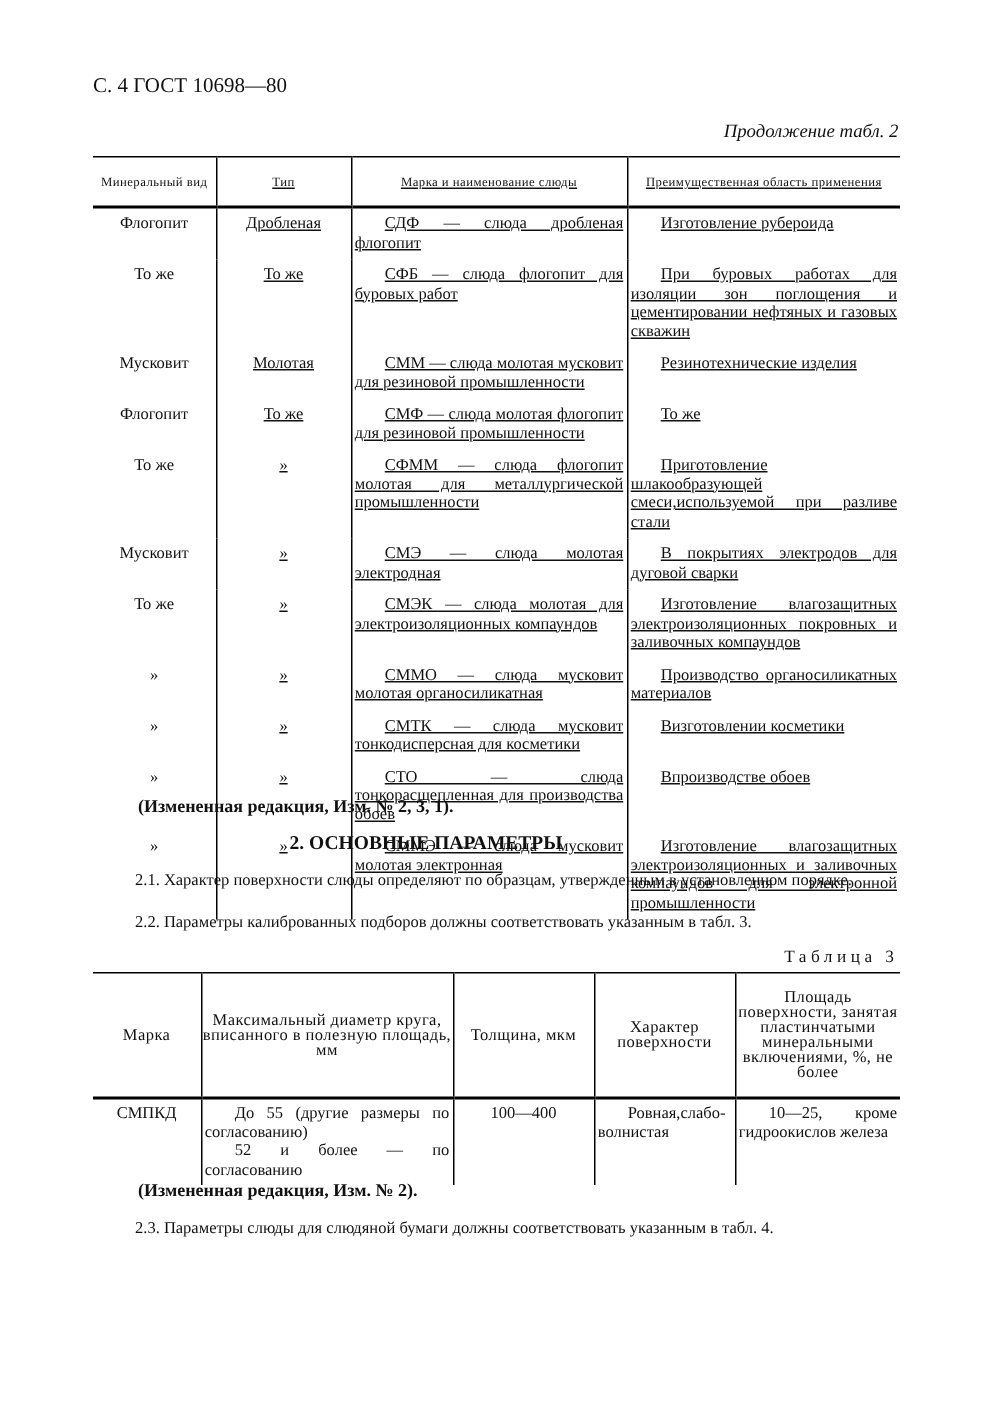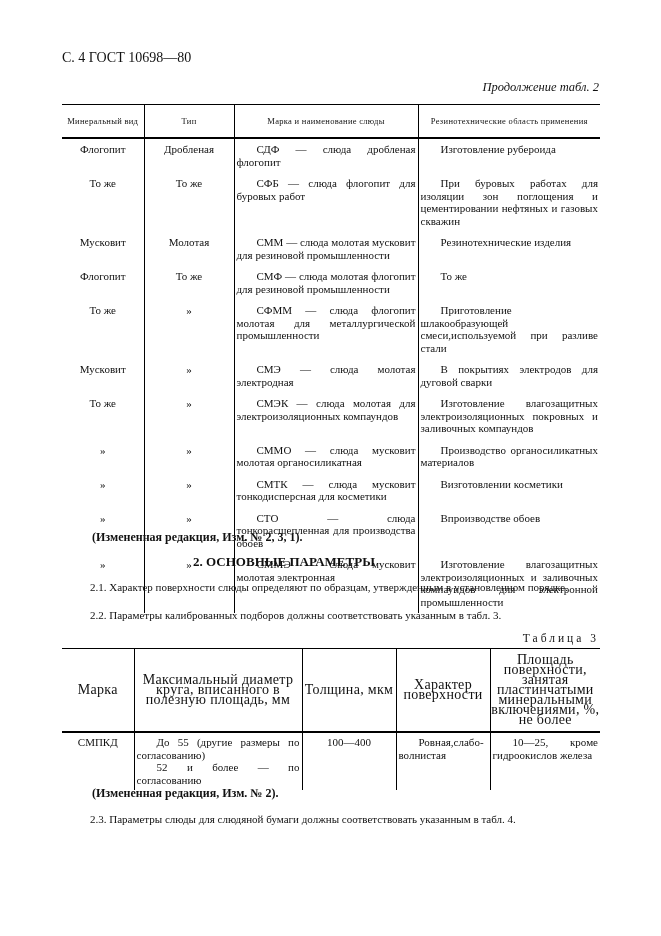--- a/index.html
+++ b/index.html
@@ -6,36 +6,36 @@
   body { width: 661px; height: 936px; position: relative; overflow: hidden;
          font-family: "Liberation Serif", "DejaVu Serif", serif; color: #111; }
   .abs { position: absolute; }
   .page-header { left: 62px; top: 50px; font-weight: normal; font-size: 14px; }
   .cont-label { right: 62px; top: 80px; font-style: italic; font-size: 12.5px; margin-left: 36px; }
 
   table { border-collapse: collapse; font-size: 11px; line-height: 12.5px; }
   .t2 { left: 62px; top: 104px; width: 538px; }
   .t2 th { font-weight: normal; font-size: 8.5px; letter-spacing: 0.3px; line-height: 10px;
            border-top: 1.5px solid #000; border-bottom: 2.5px solid #000; padding: 6px 4px; height: 20px; vertical-align: middle; }
-  .t2 th + th, .t2 td + td { border-left: 1.5px solid #000; }
+  .t2 th + th, .t2 td + td { border-left: 1.5px solid #000; text-decoration: underline; }
   .t2 td { vertical-align: top; padding: 4px 2px 5px 2px; }
   .t2 td.c { text-align: center; }
   .t2 td.j { text-align: justify; }
   .t2 .ind { text-indent: 20px; display: block; }
 
   .note { font-weight: bold; font-size: 12px; }
   .note1 { left: 92px; top: 530px; }
   .sec-title { left: 0; width: 568px; top: 554px; text-align: center; font-weight: bold; font-size: 13px; }
   .para { left: 62px; width: 538px; font-size: 11px; line-height: 14px; text-align: justify; }
   .p21 { top: 580px; }
   .p22 { top: 608px; }
   .tab3-label { right: 62px; top: 632px; font-size: 11.5px; letter-spacing: 3px; }
 
   .t3 { left: 62px; top: 648px; width: 538px; }
-  .t3 th { font-weight: normal; font-size: 14px; line-height: 10px; letter-spacing: 0.3px;
+  .t3 th { font-weight: normal; font-size: 11px; line-height: 10px; letter-spacing: 0.3px;
            border-top: 1.5px solid #000; border-bottom: 2.5px solid #000; padding: 5px 0; vertical-align: middle; text-align: center; }
   .t3 th + th, .t3 td + td { border-left: 1.5px solid #000; }
   .t3 td { vertical-align: top; padding: 3px 2px 4px 2px; }
   .t3 td.c { text-align: center; }
   .t3 td.j { text-align: justify; }
 
   .note2 { left: 92px; top: 786px; }
   .p23 { top: 812px; }
 </style>
 </head>
@@ -49,21 +49,21 @@
       <col style="width:82px">
       <col style="width:90px">
       <col style="width:184px">
       <col style="width:182px">
     </colgroup>
   <thead>
     <tr>
       <th>Минеральный вид</th>
       <th>Тип</th>
       <th>Марка и наименование слюды</th>
-      <th>Резинотехнические область применения</th>
+      <th>Преимущественная область применения</th>
     </tr>
   </thead>
   <tbody id="t2body">
       <tr>
         <td class="c">Флогопит</td>
         <td class="c">Дробленая</td>
         <td class="j">
           <span class="ind">СДФ — слюда дробленая флогопит</span>
         </td>
         <td class="j">

